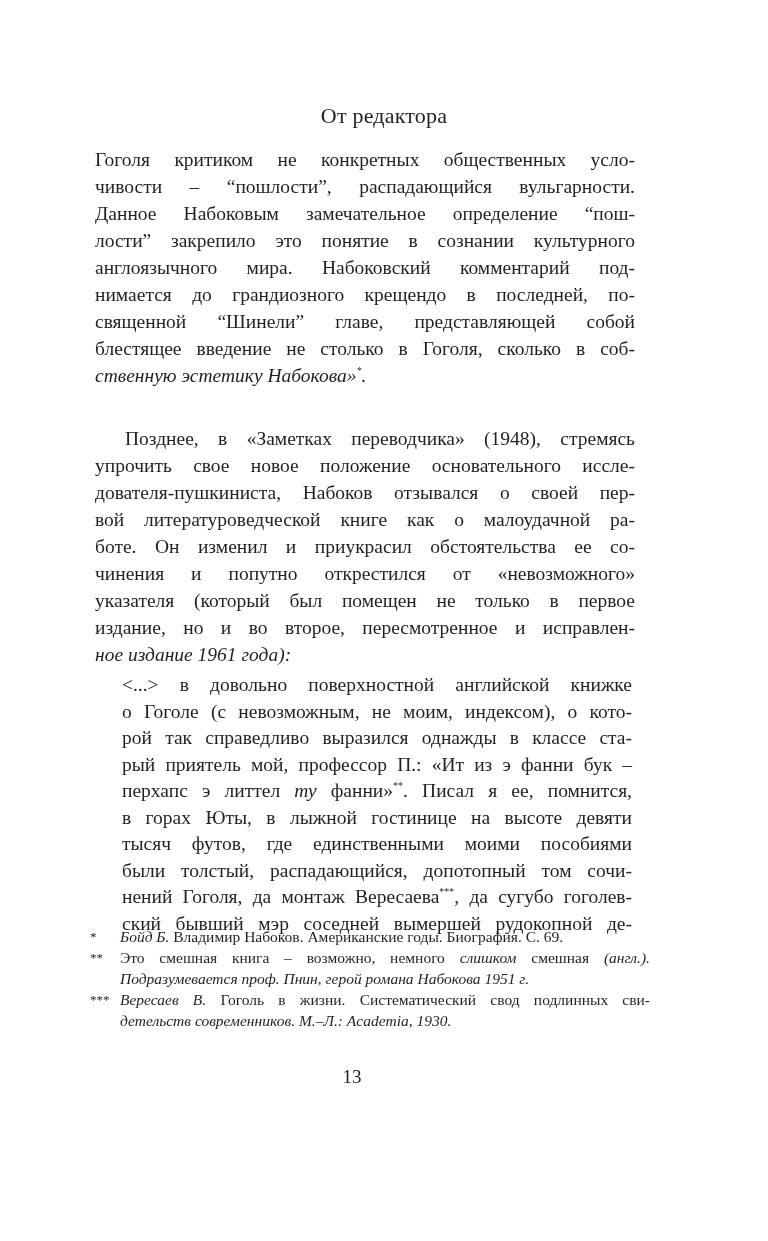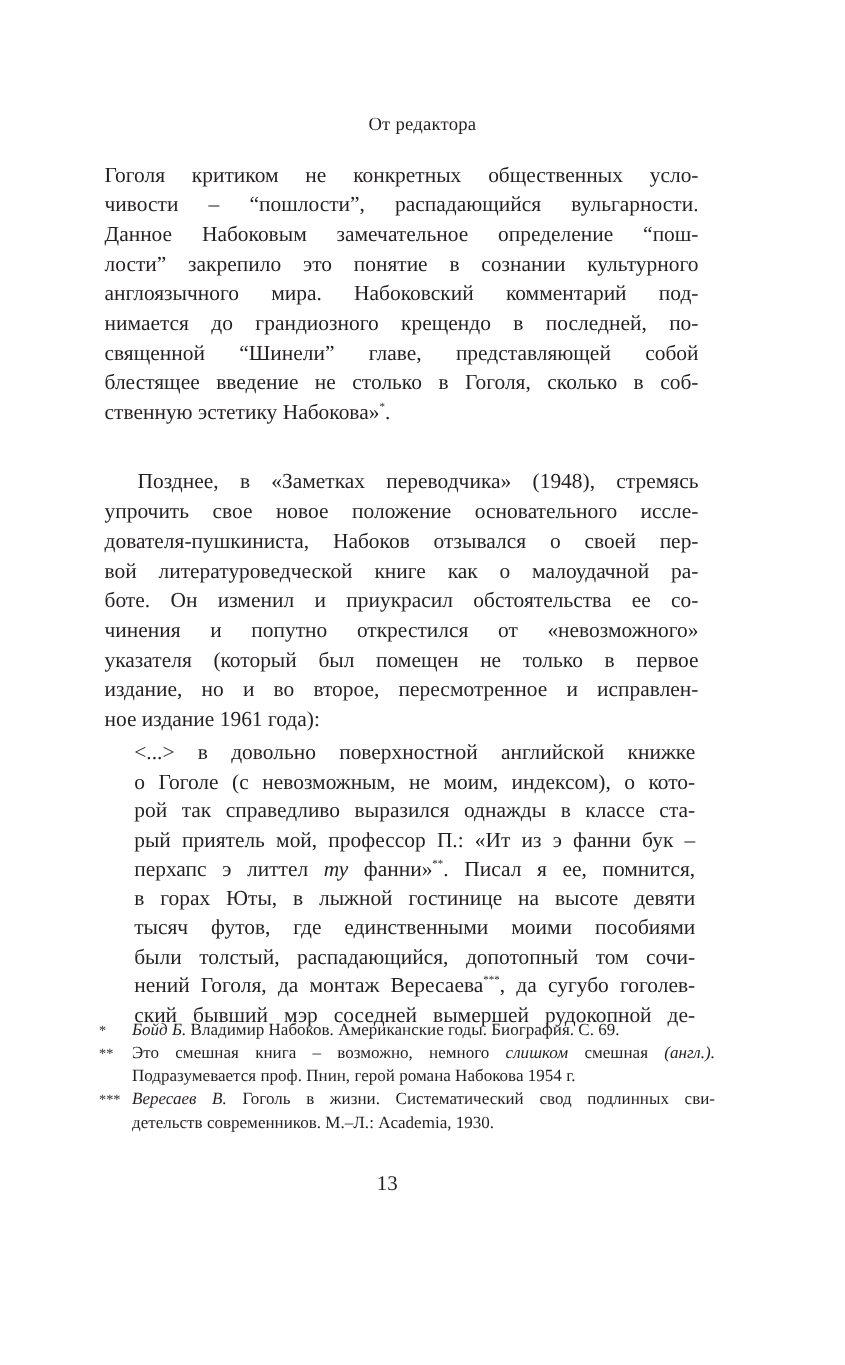--- a/index.html
+++ b/index.html
@@ -3,28 +3,28 @@
   <meta charset="utf-8">
   <style>
     html, body { margin: 0; padding: 0; background: #ffffff; }
     body {
       width: 768px; height: 1241px; position: relative; overflow: hidden;
       color: #231f20;
       font-family: "Liberation Serif", "DejaVu Serif", serif;
     }
     .running-head {
       position: absolute; top: 103px; left: 0; width: 768px;
-      text-align: center; font-size: 17px; letter-spacing: 0.2px;
+      text-align: center; font-size: 22px; letter-spacing: 0.2px;
     }
     .body-text {
       position: absolute; left: 95px; width: 540px;
       font-size: 19.5px; line-height: 27px;
     }
     .line { display: block; white-space: nowrap; text-align: justify; text-align-last: justify; height: 27px; }
-    .line.last { text-align-last: left; }
+    .line.last { text-align-last: left; font-style: italic; }
     .line.indent { padding-left: 30px; }
     #block-1 { top: 146px; }
     #block-2 { top: 425px; }
     .quote {
       position: absolute; left: 122px; width: 510px;
       top: 650px; font-size: 19.5px; line-height: 26.5px; margin-top: 22px;
     }
     .quote .line { height: 26.5px; }
     sup.fn { font-size: 10px; vertical-align: 8px; line-height: 0; }
     em { font-style: italic; }
@@ -85,21 +85,21 @@
 
 <div class="footnotes">
   <div class="fn-row">
     <span class="fn-mark">*</span>
     <span class="fn-text"><em>Бойд Б.</em><span> Владимир Набоков. Американские годы. Биография. С. 69.</span></span>
   </div>
   <div class="fn-row">
     <span class="fn-mark">**</span>
     <span class="fn-text">
       <span class="line"><span>Это смешная книга – возможно, немного </span><em>слишком</em><span> смешная </span><em>(англ.).</em></span>
-      <span class="line last">Подразумевается проф. Пнин, герой романа Набокова 1954 г.</span>
+      <span class="line last">Подразумевается проф. Пнин, герой романа Набокова 1951 г.</span>
     </span>
   </div>
   <div class="fn-row">
     <span class="fn-mark">***</span>
     <span class="fn-text">
       <span class="line"><em>Вересаев В.</em><span> Гоголь в жизни. Систематический свод подлинных сви-</span></span>
       <span class="line last">детельств современников. М.–Л.: Academia, 1930.</span>
     </span>
   </div>
 </div>

